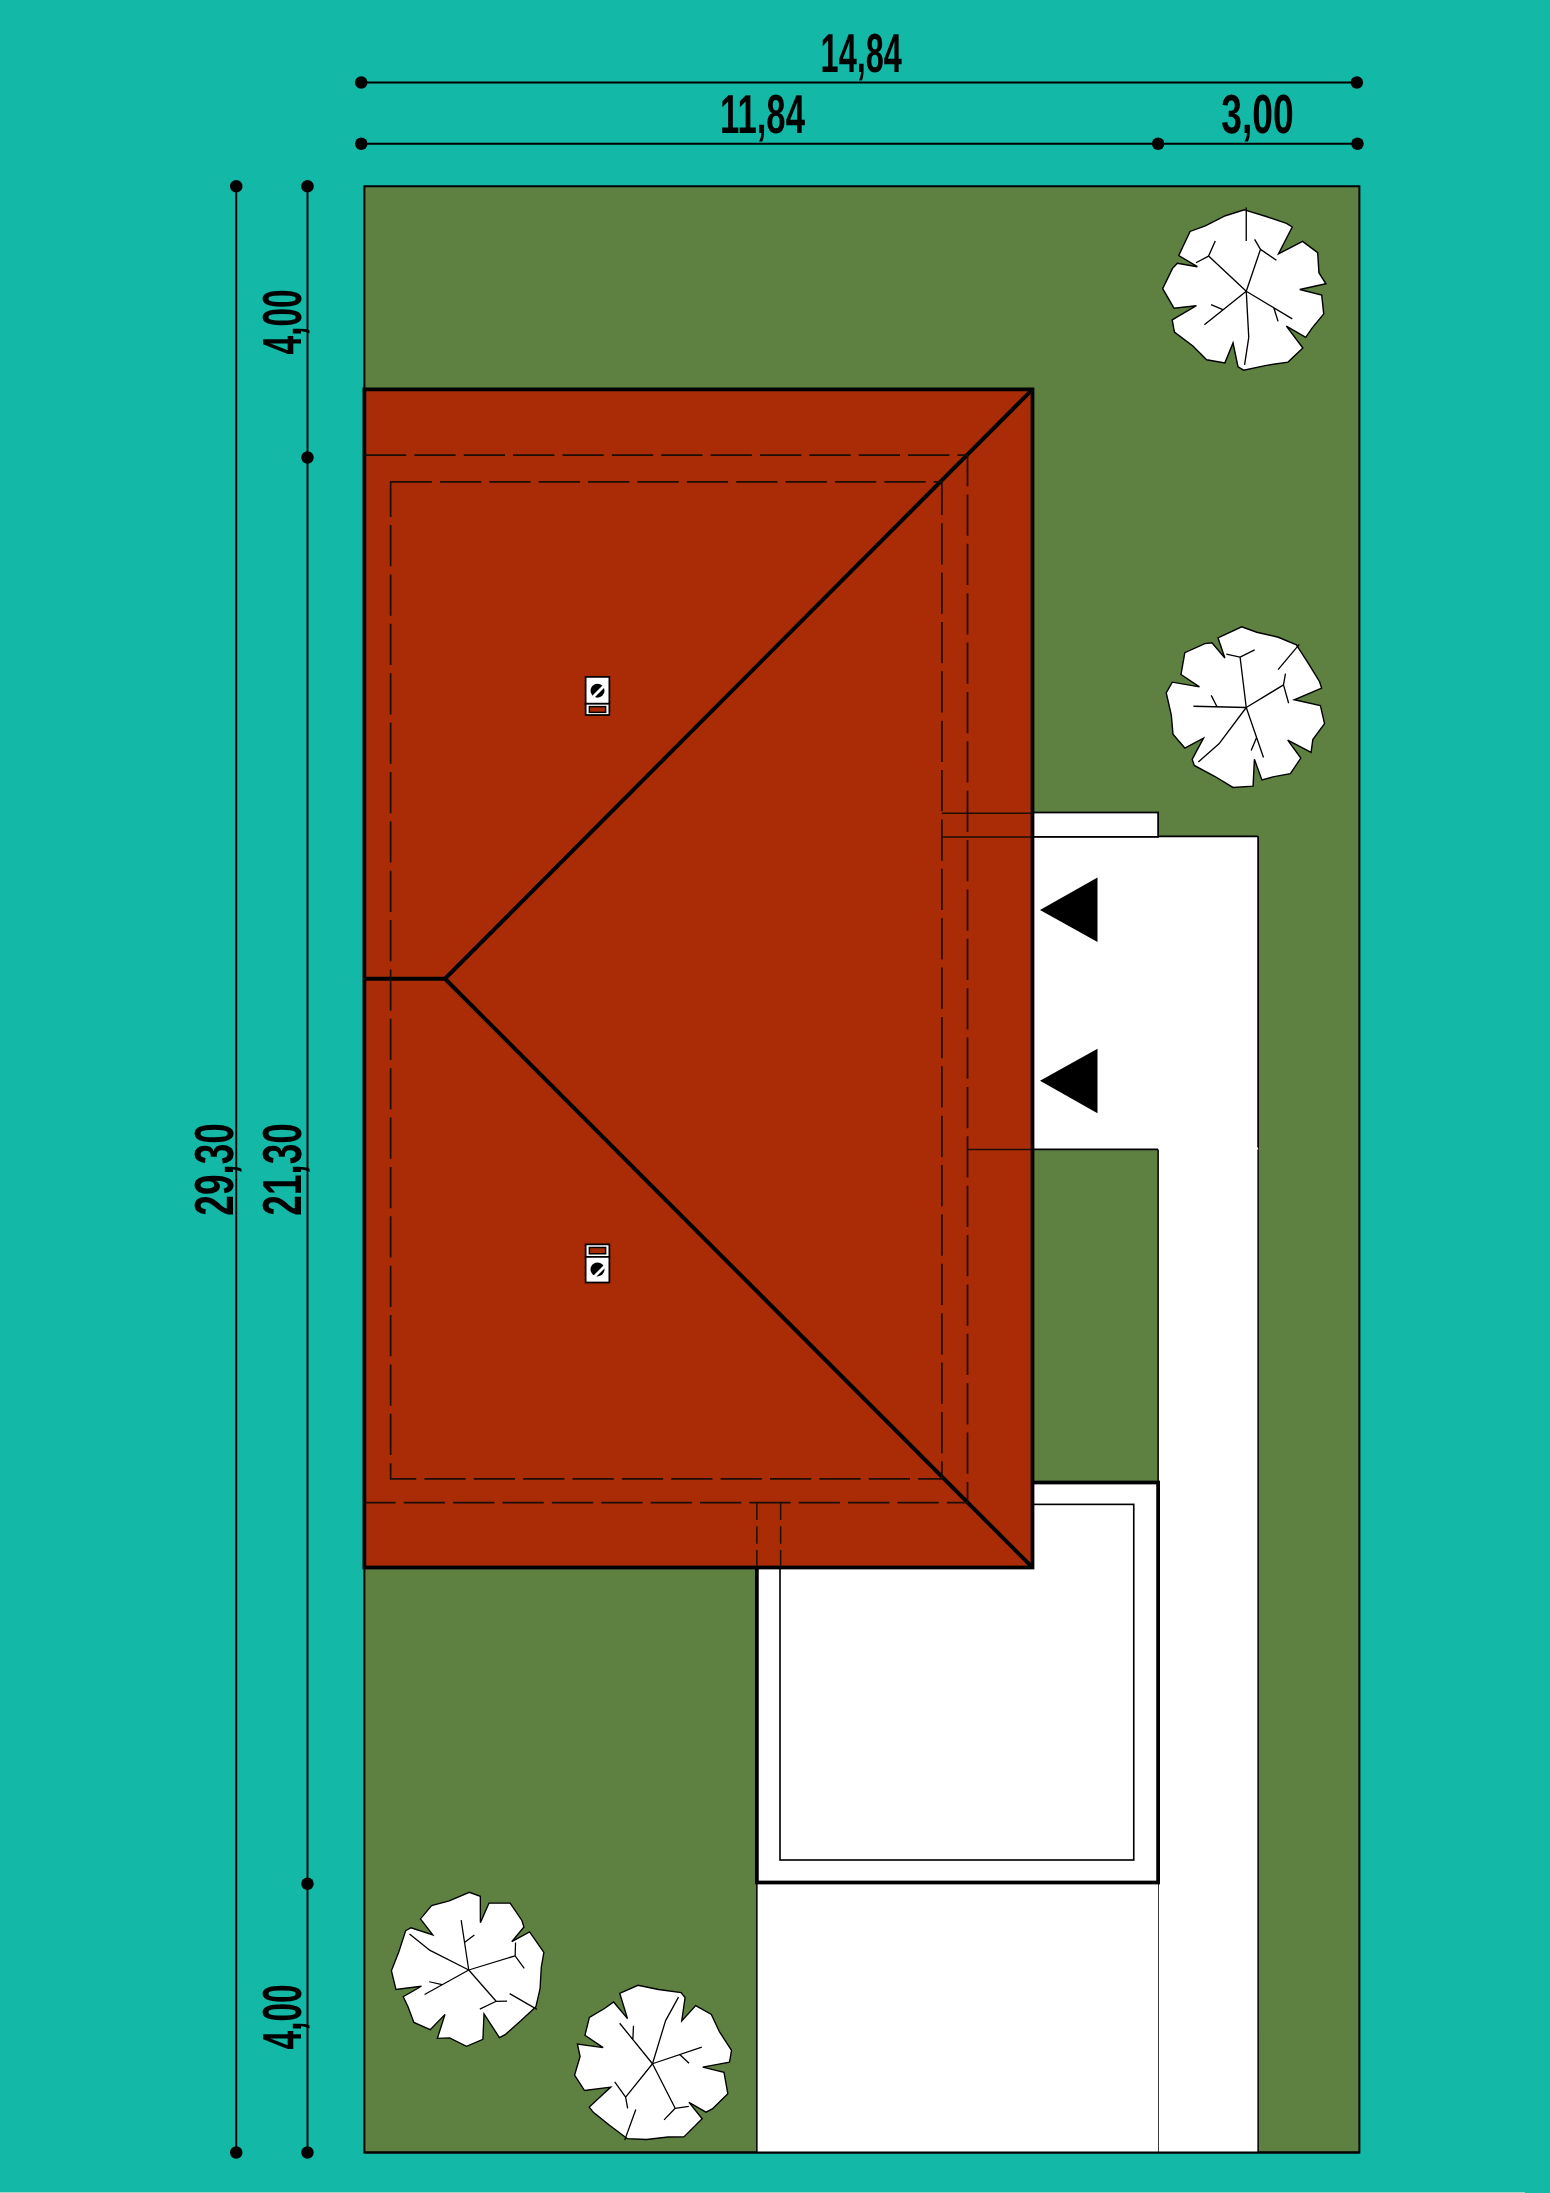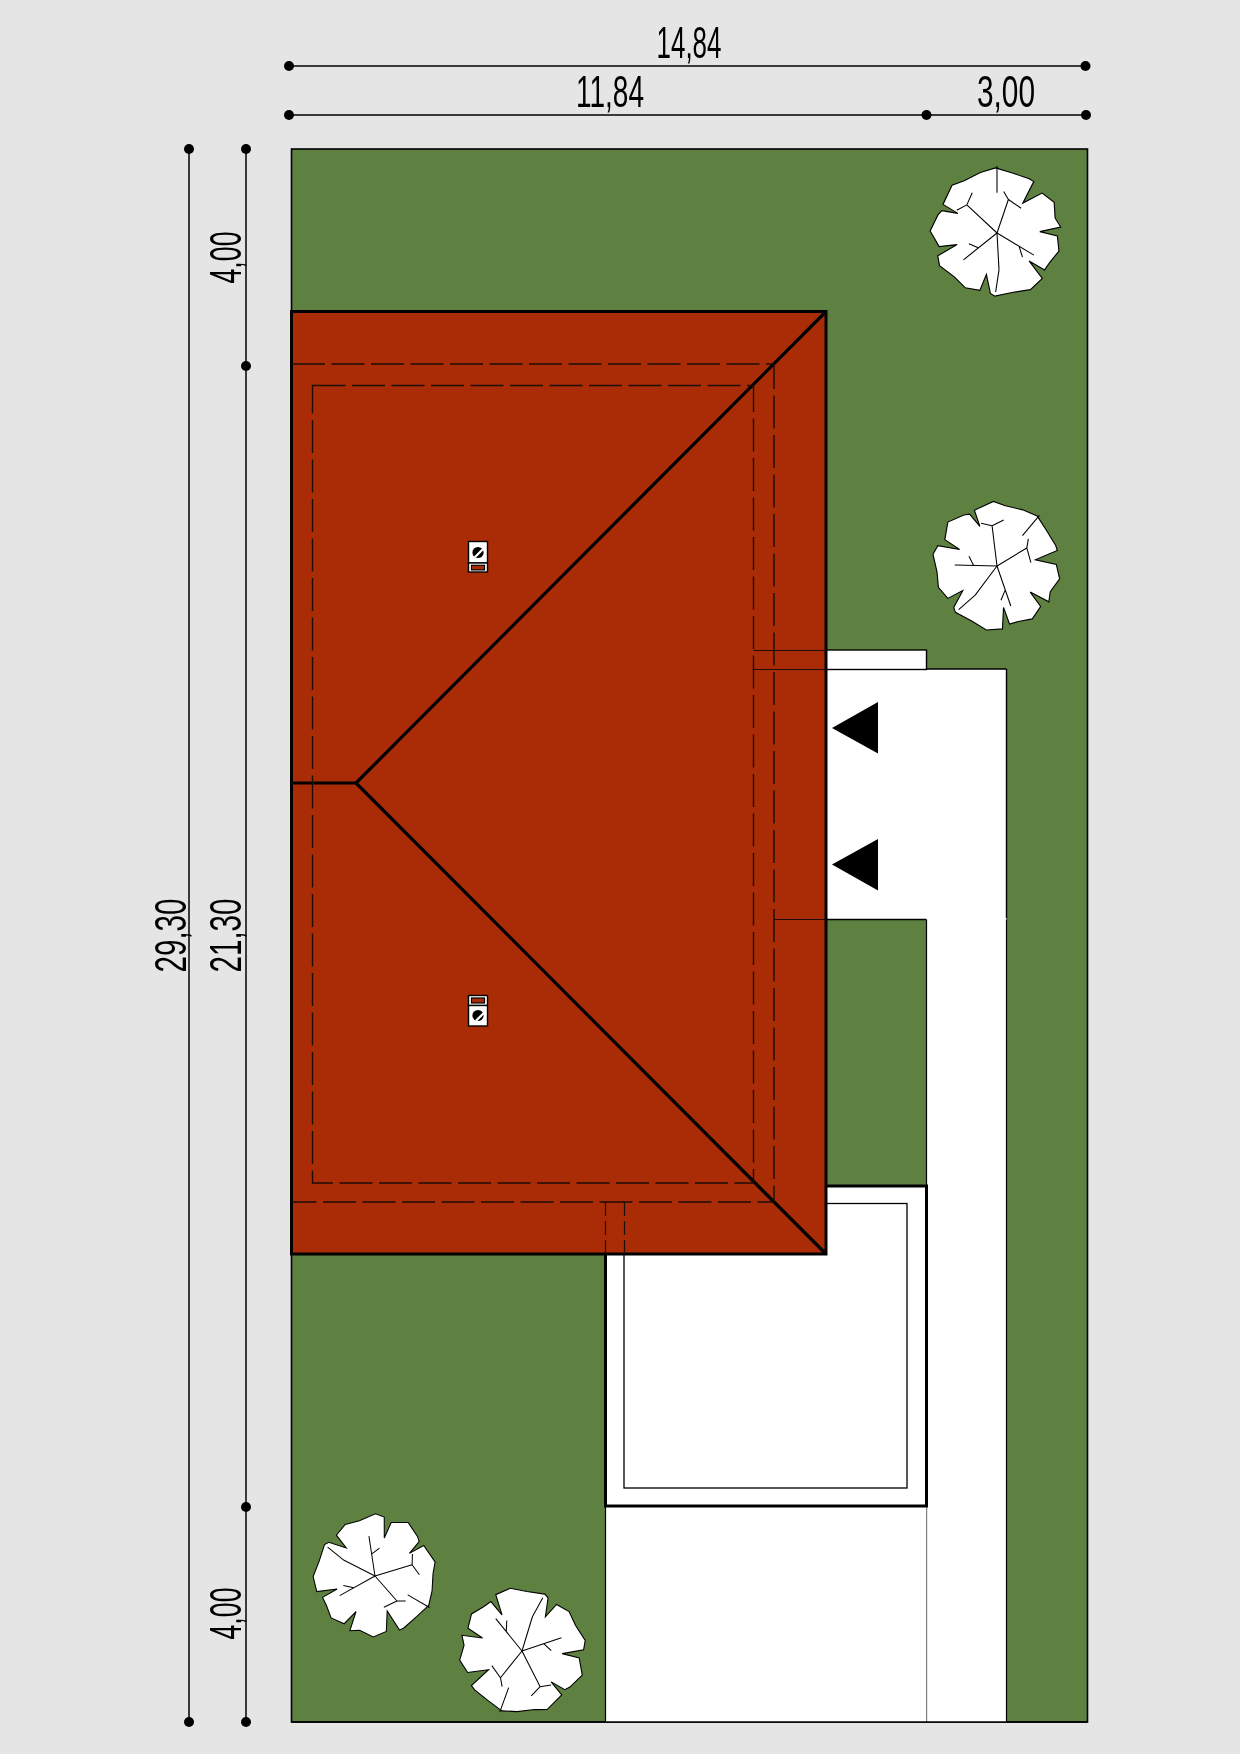--- a/index.html
+++ b/index.html
@@ -1,16 +1,16 @@
 <!DOCTYPE html>
 <html><head>
 <meta charset="utf-8">
 <style>
 html,body{margin:0;padding:0;background:#fff;}
-#page{width:1240px;height:1754px;position:relative;background:#e5e5e5;overflow:hidden;}
+#page{width:1240px;height:1754px;position:relative;background:#14b8a6;overflow:hidden;font-weight:bold;}
 text{font-family:"Liberation Sans",sans-serif;fill:#000;}
 </style>
 </head>
 <body>
 <div id="page">
 <svg width="1240" height="1754" viewBox="0 0 1240 1754" xmlns="http://www.w3.org/2000/svg">
 <defs>
 
 <g id="tree">
 <path d="M-0.022,-0.972 L0.229,-0.895 L0.480,-0.811 L0.549,-0.767 L0.385,-0.446 L0.673,-0.596 L0.853,-0.460 L0.868,-0.221 L0.951,-0.089 L0.639,-0.021 L0.901,0.045 L0.925,0.270 L0.788,0.437 L0.710,0.551 L0.479,0.417 L0.676,0.677 L0.499,0.846 L0.242,0.885 L-0.031,0.943 L-0.098,0.903 L-0.158,0.618 L-0.255,0.855 L-0.473,0.818 L-0.637,0.654 L-0.858,0.487 L-0.884,0.341 L-0.595,0.173 L-0.863,0.202 L-0.998,-0.031 L-0.882,-0.270 L-0.823,-0.334 L-0.584,-0.293 L-0.806,-0.427 L-0.671,-0.714 L-0.489,-0.781 L-0.249,-0.902 Z" fill="#ffffff" stroke="#000" stroke-width="0.017" stroke-linejoin="miter"></path>

